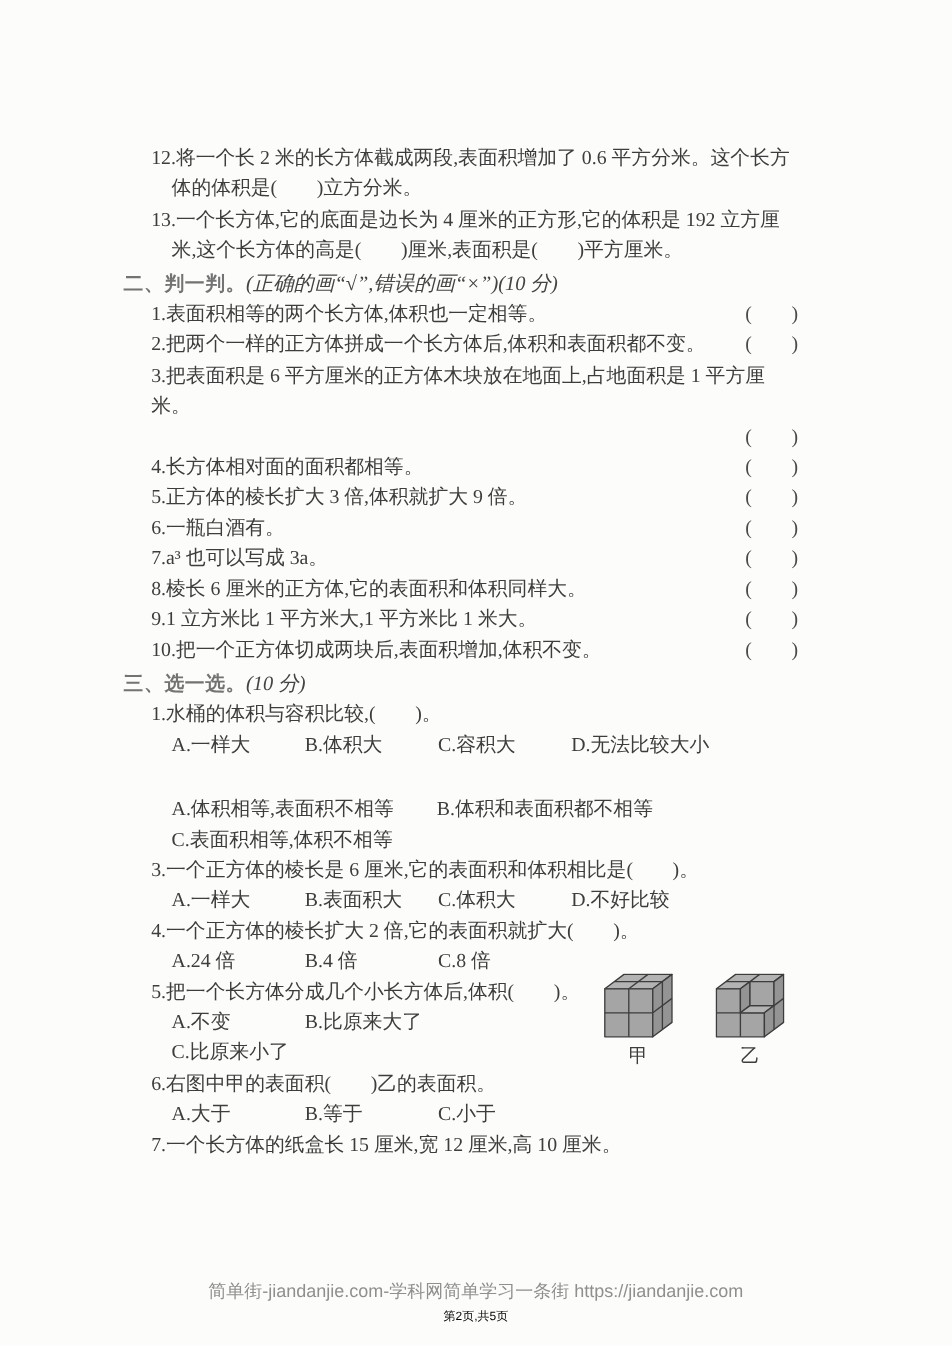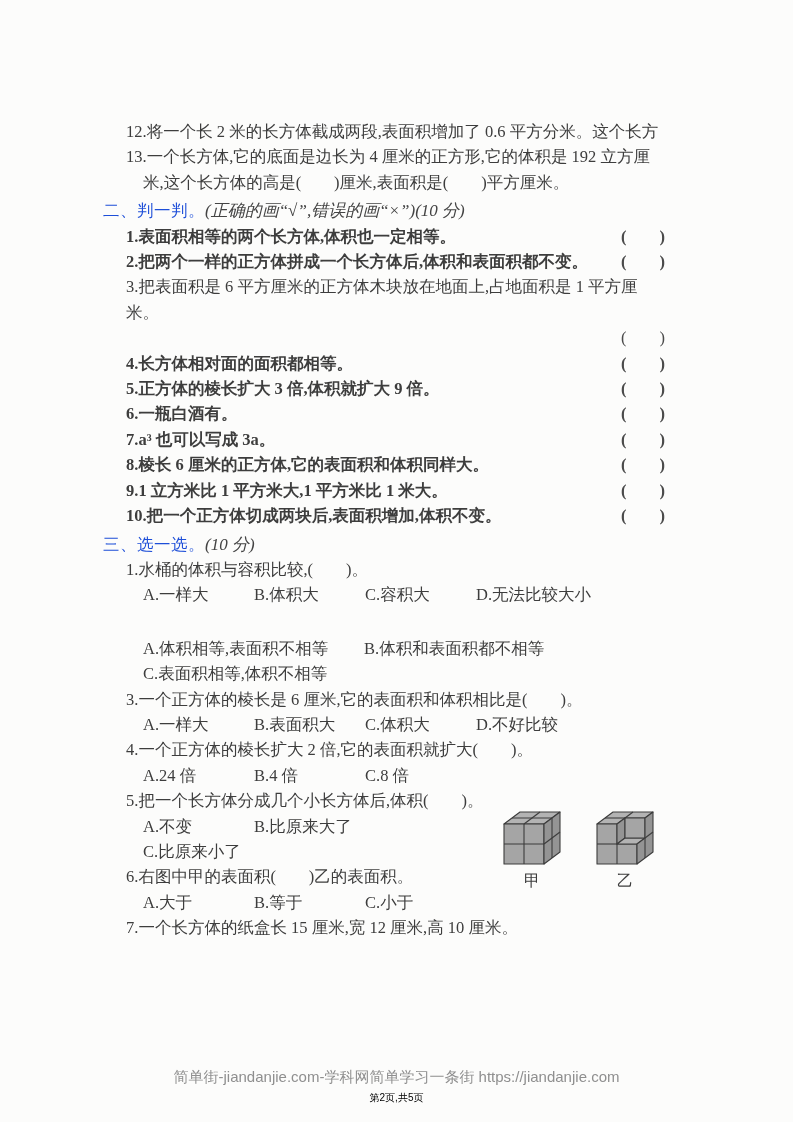--- a/index.html
+++ b/index.html
@@ -16,29 +16,28 @@
     position:absolute;
     left:103px; top:119px;
     width:567px;
     font-size:16.5px;
     line-height:25.4px;
   }
   .line { min-height:25.4px; white-space:pre-wrap; }
   .indent1 { padding-left:23px; }
   .indent2 { padding-left:40px; }
   .sec-title { margin-top:3px; }
-  .sec-title b { font-weight:normal; color:#1d4ed8; letter-spacing:0.5px;margin-top:48px; }
+  .sec-title b { font-weight:bold; color:#737373; letter-spacing:0.5px;margin-top:48px; }
   .sec-title .note { font-style:italic; font-size:17px; color:#444; }
   .jrow {
     display:flex;
     justify-content:space-between;
     align-items:center;
     padding-left:23px;
     padding-right:5px;
-    font-weight:bold;
   }
   .jrow .jtext { white-space:pre-wrap; }
   .paren { white-space:pre; color:#4a4a4a; }
   .paren-line { text-align:right; padding-right:5px; }
   .optrow { padding-left:40px; }
   .opt { display:inline-block; min-width:111px; white-space:pre-wrap; }
   .opt-wide { min-width:221px;margin-top:28px; }
   .figure {
     position:absolute;
     left:503px; top:811px;
@@ -58,20 +57,21 @@
   .footer .f1 { font-size:15px; color:#8f8f8f; line-height:21px; }
   .footer .f2 { font-size:10px; color:#000000; line-height:21px; }
 </style>
 </head>
 <body>
 
 <div class="page">
   <div class="content">
 
     <div class="line indent1">12.将一个长 2 米的长方体截成两段,表面积增加了 0.6 平方分米。这个长方</div>
+    <div class="line indent2">体的体积是(　　)立方分米。</div>
     <div class="line indent1">13.一个长方体,它的底面是边长为 4 厘米的正方形,它的体积是 192 立方厘</div>
     <div class="line indent2">米,这个长方体的高是(　　)厘米,表面积是(　　)平方厘米。</div>
 
     <div class="line sec-title"><b>二、判一判。</b><span class="note">(正确的画“√”,错误的画“×”)(10 分)</span></div>
 
     <div class="line jrow"><span class="jtext">1.表面积相等的两个长方体,体积也一定相等。</span><span class="paren">(　　)</span></div>
     <div class="line jrow"><span class="jtext">2.把两个一样的正方体拼成一个长方体后,体积和表面积都不变。</span><span class="paren">(　　)</span></div>
     <div class="line indent1">3.把表面积是 6 平方厘米的正方体木块放在地面上,占地面积是 1 平方厘米。</div>
     <div class="line paren-line"><span class="paren">(　　)</span></div>
     <div class="line jrow"><span class="jtext">4.长方体相对面的面积都相等。</span><span class="paren">(　　)</span></div>

